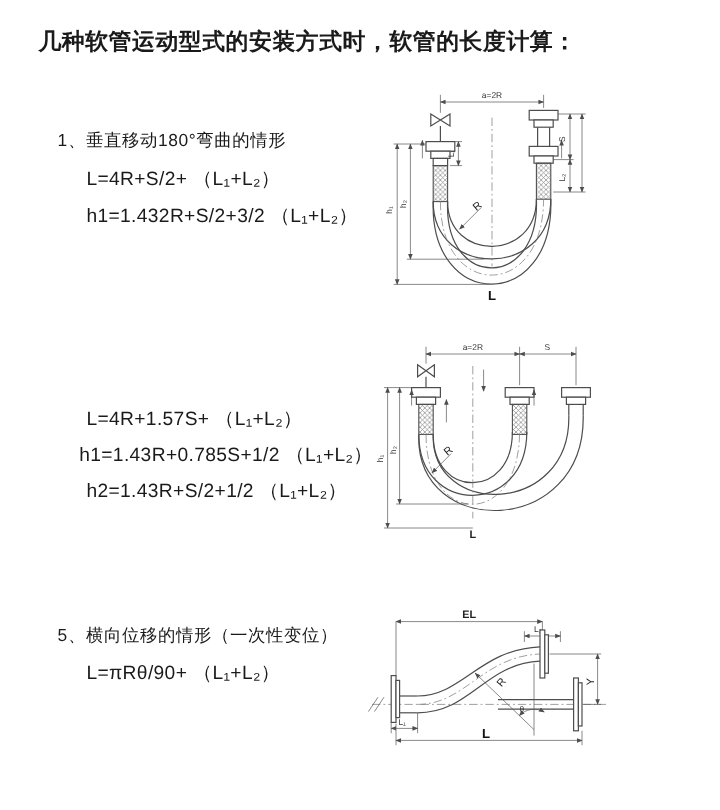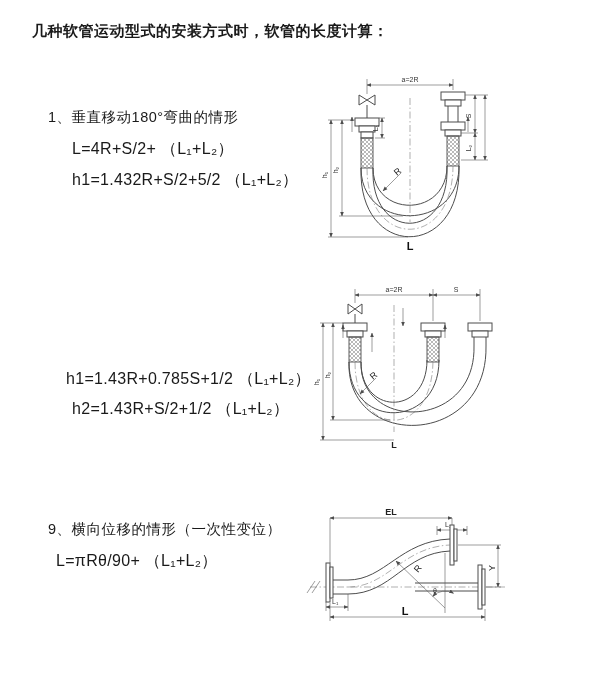--- a/index.html
+++ b/index.html
@@ -1,18 +1,18 @@
 <!DOCTYPE html>
 <html><head>
 <meta charset="utf-8">
 <style>
   html,body{margin:0;padding:0;background:#fff;}
   .page{position:relative;width:600px;height:675px;background:#ffffff;overflow:hidden;
         font-family:"Liberation Sans","DejaVu Sans",sans-serif;color:#1a1a1a;}
-  .title{position:absolute;left:32px;top:22px;font-size:15px;font-weight:bold;letter-spacing:.5px;}
+  .title{position:absolute;left:32px;top:22px;font-size:19px;font-weight:bold;letter-spacing:.5px;}
   .heading{position:absolute;font-size:14.5px;font-weight:normal;letter-spacing:.5px;}
   .formula{position:absolute;font-size:16px;letter-spacing:.3px;}
   svg.diag{position:absolute;}
   .pl{stroke:#4d4d4d;stroke-width:1;fill:none;}
   .th{stroke:#5a5a5a;stroke-width:.6;fill:none;}
   .cl{stroke:#7a7a7a;stroke-width:.6;fill:none;stroke-dasharray:7 2.5 1.5 2.5;}
   .lb{font-size:7px;fill:#333;font-family:"Liberation Sans",sans-serif;}
   .lbm{font-size:9px;fill:#222;font-family:"Liberation Sans",sans-serif;}
   .lbB{font-size:11px;font-weight:bold;fill:#111;font-family:"Liberation Sans",sans-serif;}
   .braid{fill:url(#braidpat);stroke:#4d4d4d;stroke-width:.9;}
@@ -31,27 +31,28 @@
       <pattern id="braidpat" width="4" height="4" patternUnits="userSpaceOnUse">
         <path d="M0,4 L4,0 M0,0 L4,4" stroke="#8a8a8a" stroke-width="0.6"></path>
       </pattern>
     </defs>
   </svg>
 
   <div class="title">几种软管运动型式的安装方式时，软管的长度计算：</div>
 
   <div class="heading" style="left:48px;top:108px">1、垂直移动180°弯曲的情形</div>
   <div class="formula" style="left:72px;top:139px">L=4R+S/2+ （L₁+L₂）</div>
-  <div class="formula" style="left:72px;top:170px">h1=1.432R+S/2+5/2 （L₁+L₂）</div>
-
+  <div class="formula" style="left:72px;top:170px">h1=1.432R+S/2+3/2 （L₁+L₂）</div>
+
+  <div class="formula" style="left:72px;top:339px">L=4R+1.57S+ （L₁+L₂）</div>
   <div class="formula" style="left:66px;top:369px">h1=1.43R+0.785S+1/2 （L₁+L₂）</div>
   <div class="formula" style="left:72px;top:399px">h2=1.43R+S/2+1/2 （L₁+L₂）</div>
 
-  <div class="heading" style="left:48px;top:520px">9、横向位移的情形（一次性变位）</div>
-  <div class="formula" style="left:56px;top:551px">L=πRθ/90+ （L₁+L₂）</div>
+  <div class="heading" style="left:48px;top:520px">5、横向位移的情形（一次性变位）</div>
+  <div class="formula" style="left:72px;top:551px">L=πRθ/90+ （L₁+L₂）</div>
 
   <svg class="diag" style="left:315px;top:70px" width="275" height="190" viewBox="0 0 275 190">
 
     <g>
       <line class="th" x1="52" y1="9" x2="52" y2="24"></line>
       <line class="th" x1="138" y1="9" x2="138" y2="20"></line>
       <line class="th" x1="52" y1="15" x2="138" y2="15" marker-start="url(#arw)" marker-end="url(#arw)"></line>
       <text class="lb" x="95" y="12" text-anchor="middle">a=2R</text>
     </g>
 

